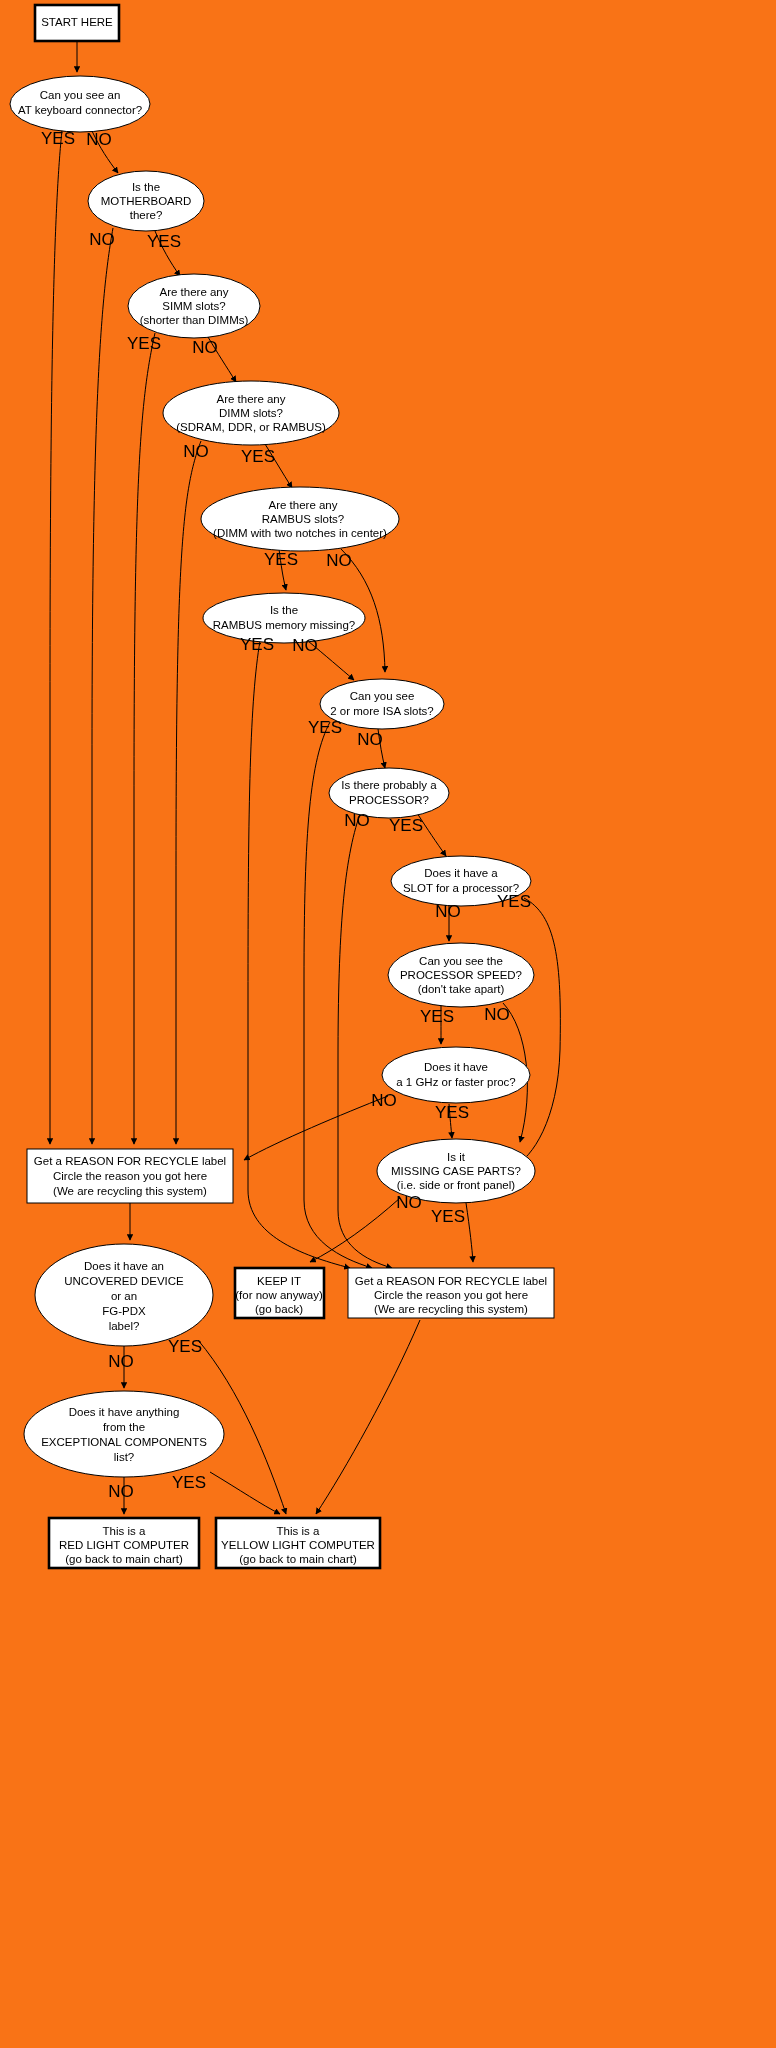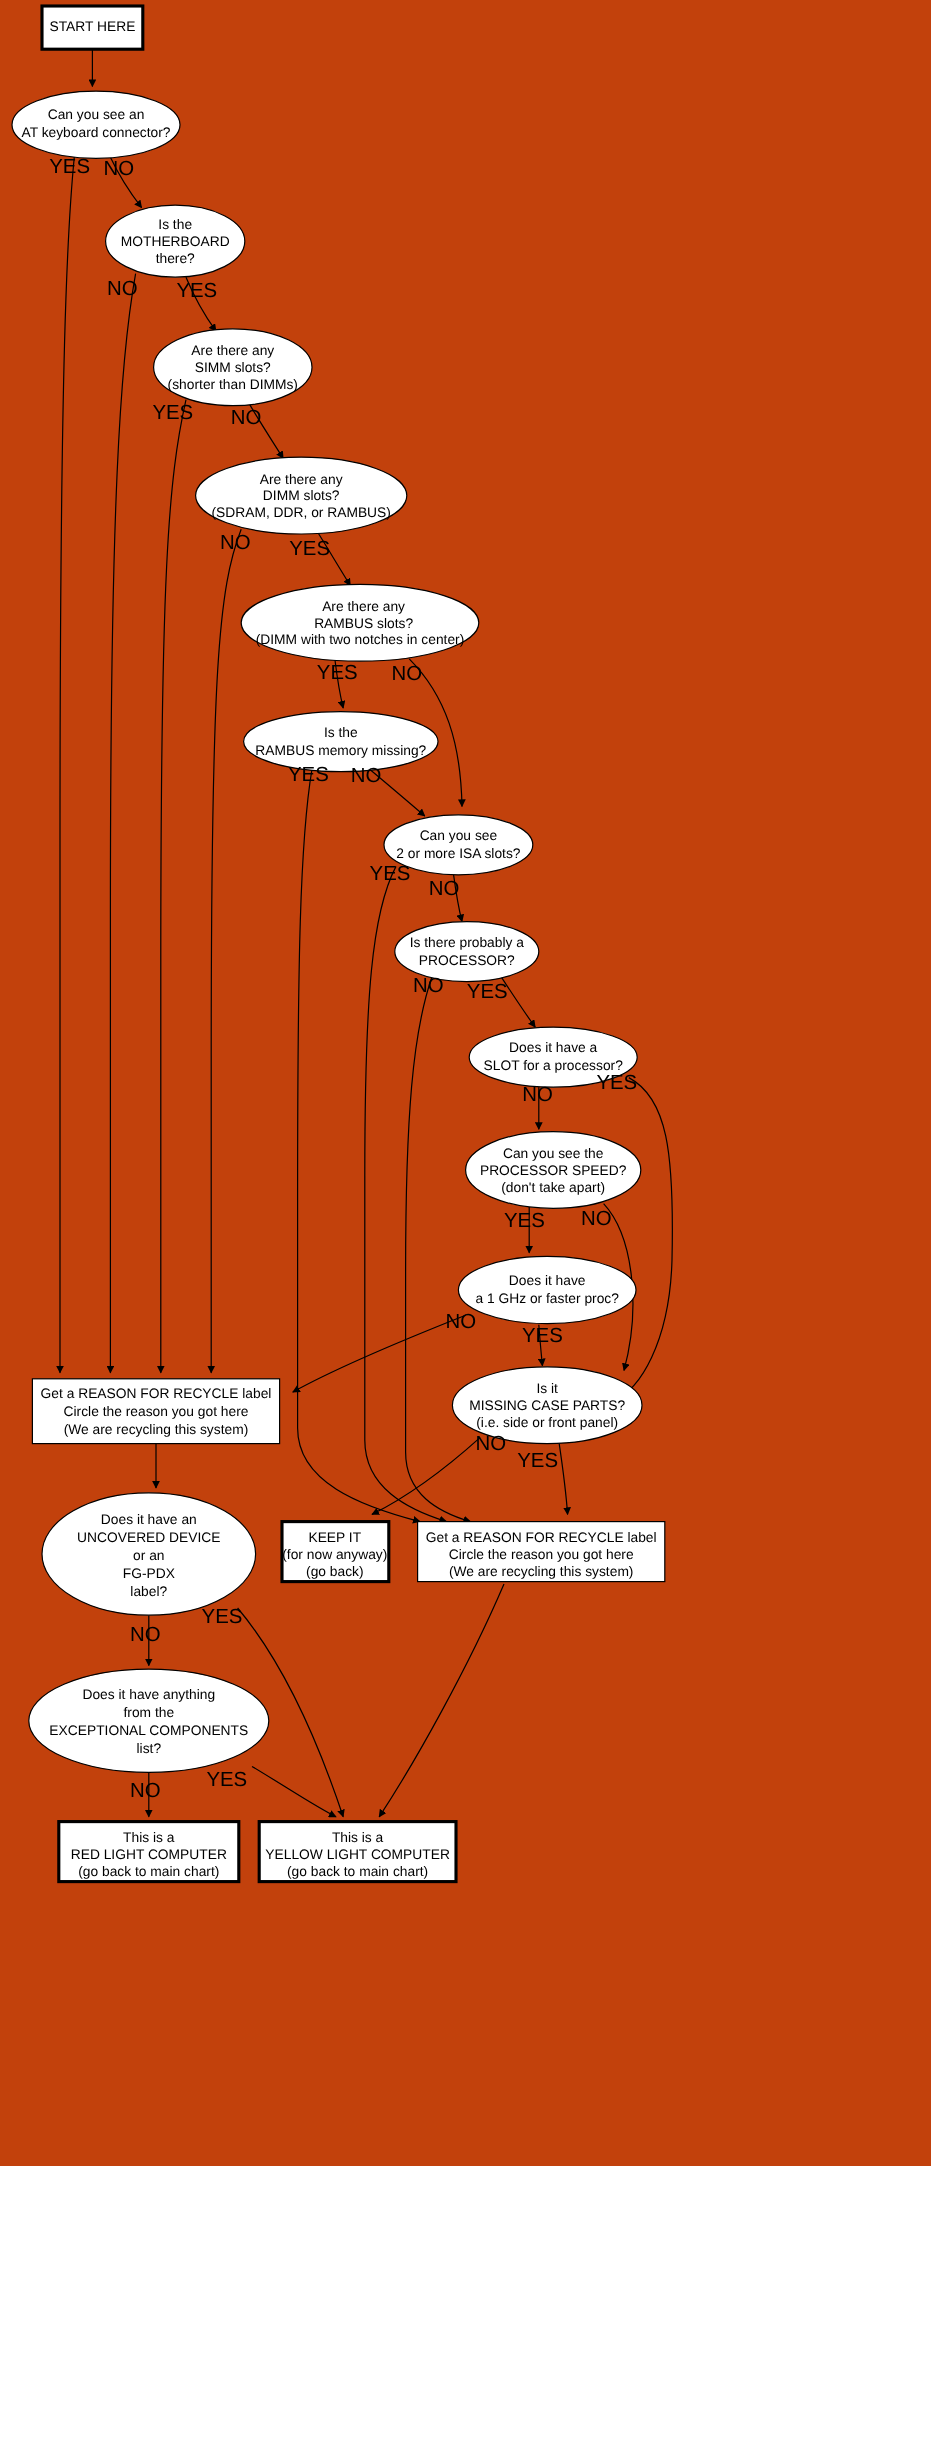--- a/index.html
+++ b/index.html
@@ -3,22 +3,22 @@
 <meta charset="utf-8">
 <style>
   html, body {
     margin: 0;
     padding: 0;
     background: #ffffff;
   }
   #chart-root {
     position: relative;
     width: 776px;
-    height: 1805px;
-    background: #c2410c;
+    height: 2048px;
+    background: #f97316;
     font-family: "Liberation Sans", sans-serif;
     text-align: right;
   }
   svg#flow {
     position: absolute;
     top: 0;
     left: 0;
     width: 776px;
     height: 2048px;
     display: block;

